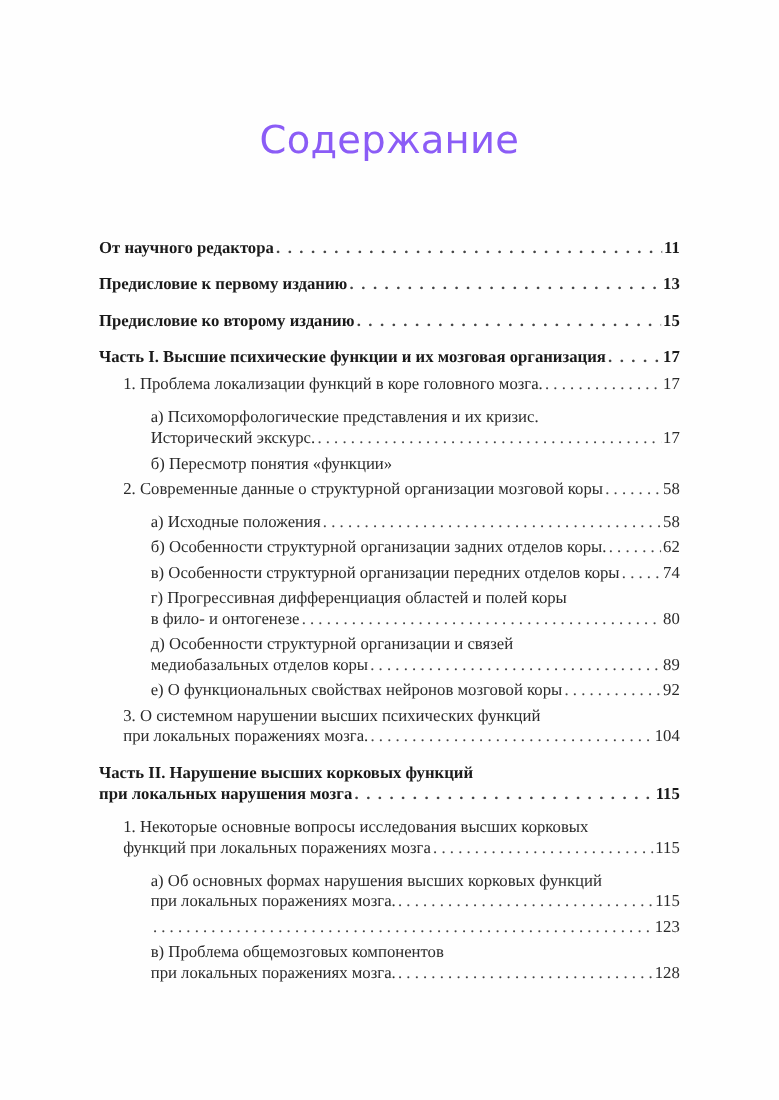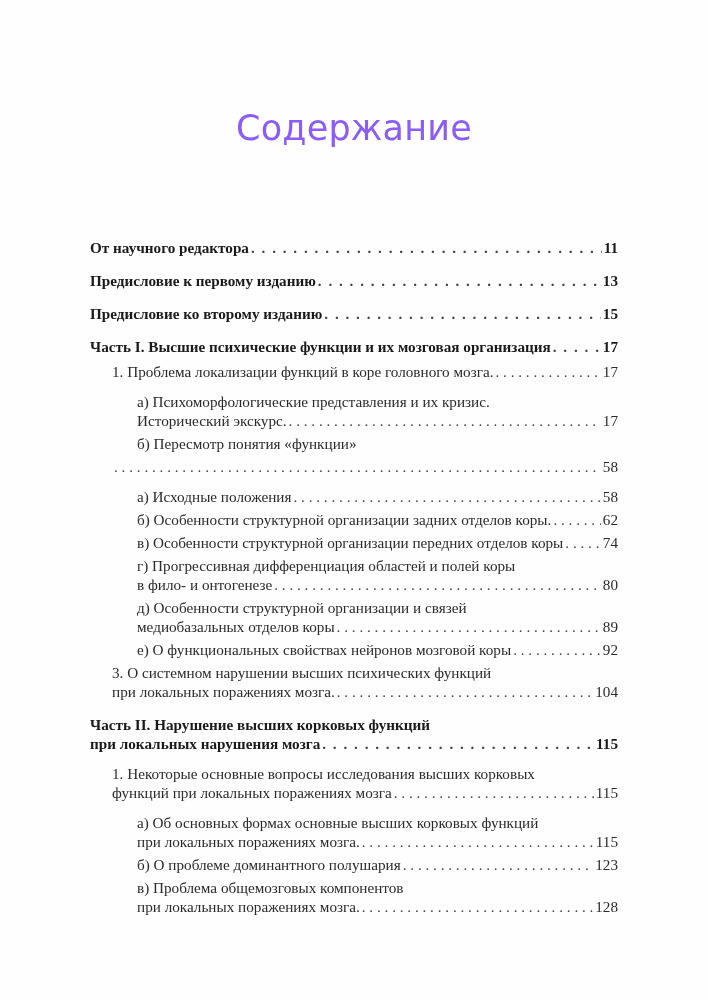--- a/index.html
+++ b/index.html
@@ -2,21 +2,21 @@
 <html><head>
 <meta charset="utf-8">
 <style>
   html, body { margin: 0; padding: 0; background: #ffffff; }
   body { width: 708px; height: 1000px; overflow: hidden; position: relative; }
   .page { position: absolute; left: 0; top: 0; width: 708px; height: 1000px; background: #fefefe; }
   .title {
     position: absolute; left: 0; top: 108px; width: 708px; text-align: center;
     font-family: "DejaVu Sans", sans-serif; font-size: 35px; color: #8b5cf6; letter-spacing: 0.2px;
   }
-  .toc { position: absolute; left: 90px; top: 238px; width: 528px;
+  .toc { position: absolute; left: 90px; top: 216px; width: 528px;
     font-family: "Liberation Serif", serif; color: #2a2a2a; font-size: 15.2px; }
   .entry { position: relative; line-height: 19px; }
   .entry.bold { font-weight: bold; color: #1a1a1a; }
   .entry.l0 { margin-left: 0; }
   .entry.l1 { margin-left: 22px; }
   .entry.l2 { margin-left: 47px; }
   .line { display: flex; align-items: baseline; white-space: nowrap; }
   .line .txt { flex: 0 0 auto; }
   .line .dots { flex: 1 1 auto; overflow: hidden; margin: 0 2px; letter-spacing: 3.2px; color: #444; }
   .line .dots::before { content: ". . . . . . . . . . . . . . . . . . . . . . . . . . . . . . . . . . . . . . . . . . . . . . . . . . . . . . . . . . . . . . . . . . . . . . . . . . . . . . . . . . . . . . . . . . . . . . . . . . . . . . . . . . . . . . . . . . . . . . . . . . . . . . . . . . . . . . . . . . . . . . . . . . . . . . . . . . . . . . . . ."; letter-spacing: 0; }
@@ -74,20 +74,21 @@
           <span class="pg">17</span>
         </div>
       </div>
       <div class="entry l2" style="margin-top: 4px;">
         <div class="line">
           <span class="txt">б) Пересмотр понятия «функции»</span>
         </div>
       </div>
       <div class="entry l1" style="margin-top: 4px;">
         <div class="line">
+          <span class="txt">2. Современные данные о структурной организации мозговой коры</span>
           <span class="dots"></span>
           <span class="pg">58</span>
         </div>
       </div>
       <div class="entry l2" style="margin-top: 11px;">
         <div class="line">
           <span class="txt">а) Исходные положения</span>
           <span class="dots"></span>
           <span class="pg">58</span>
         </div>
@@ -158,31 +159,30 @@
           <span class="txt">1. Некоторые основные вопросы исследования высших корковых</span>
         </div>
         <div class="line">
           <span class="txt">функций при локальных поражениях мозга</span>
           <span class="dots"></span>
           <span class="pg">115</span>
         </div>
       </div>
       <div class="entry l2" style="margin-top: 11px;">
         <div class="line">
-          <span class="txt">а) Об основных формах основные высших корковых функций</span>
+          <span class="txt">а) Об основных формах нарушения высших корковых функций</span>
         </div>
         <div class="line">
           <span class="txt">при локальных поражениях мозга.</span>
           <span class="dots"></span>
           <span class="pg">115</span>
         </div>
       </div>
       <div class="entry l2" style="margin-top: 4px;">
         <div class="line">
-          <span class="txt">б) О проблеме доминантного полушария</span>
           <span class="dots"></span>
           <span class="pg">123</span>
         </div>
       </div>
       <div class="entry l2" style="margin-top: 4px;">
         <div class="line">
           <span class="txt">в) Проблема общемозговых компонентов</span>
         </div>
         <div class="line">
           <span class="txt">при локальных поражениях мозга.</span>

